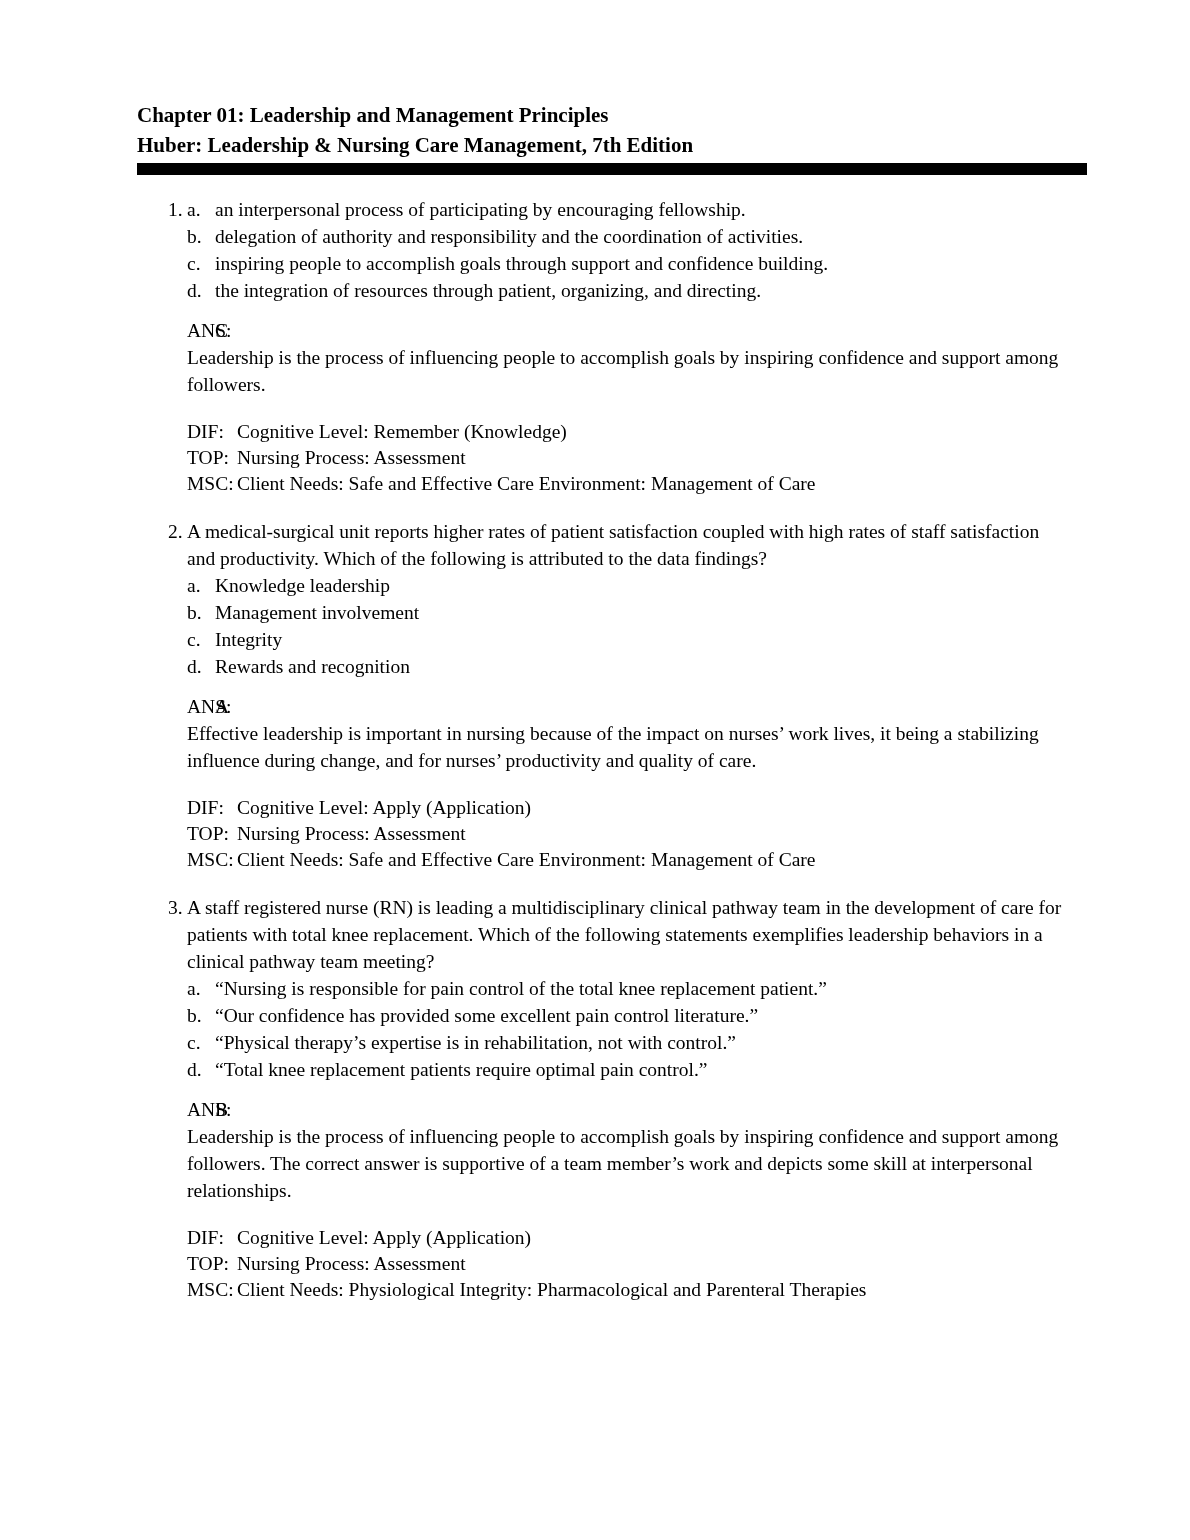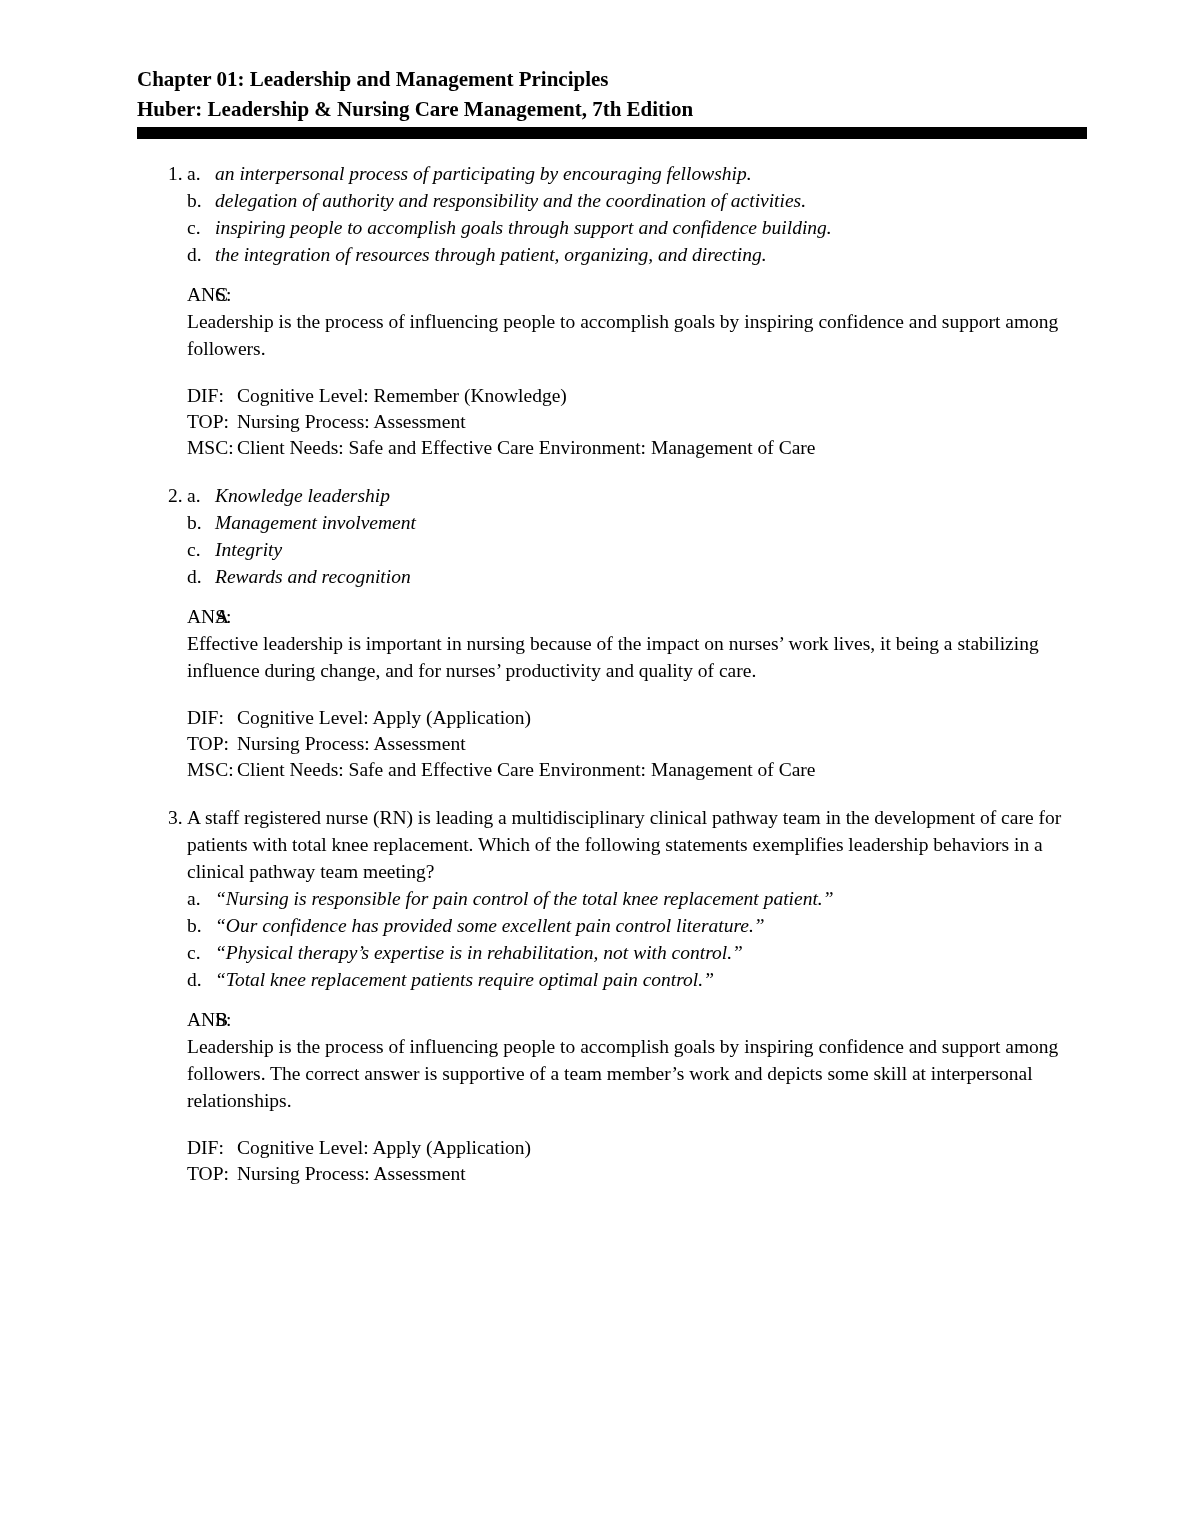--- a/index.html
+++ b/index.html
@@ -8,41 +8,41 @@
     position: relative;
     width: 1190px;
     height: 1540px;
     background: #ffffff;
     color: #000000;
     font-family: "Liberation Serif", "DejaVu Serif", serif;
     font-size: 19.5px;
     line-height: 27px;
     overflow: hidden;
   }
-  .content { padding: 64px 100px 0 137px; }
+  .content { padding: 64px 100px 0 137px; margin-top: 36px; }
 
   .doc-header { font-weight: bold; font-size: 21px; line-height: 30px; }
   .rule {
     height: 12px;
     background: #000000;
     width: 950px;
     margin-top: 3px;
   }
   .section-title {
     margin-top: 40px;
     font-weight: bold;
   }
 
   .question { display: flex; margin-top: 21px; padding-left: 31px; }
   .q-num { width: 19px; flex: none; }
   .q-content { width: 884px; }
 
   .option { display: flex; }
   .opt-letter { width: 28px; flex: none; }
-  .opt-text { flex: 1; font-style: italic; }
+  .opt-text { flex: 1; }
 
   .answer-block { margin-top: 13px; }
   .ans-label { display: inline-block; width: 28px; }
 
   .meta { margin-top: 21px; line-height: 26px; }
   .meta-label { display: inline-block; width: 50px; }
 </style>
 </head>
 <body>
 
@@ -94,20 +94,21 @@
           <div class="meta-row">
             <span class="meta-label">MSC:</span><span class="meta-value">Client Needs: Safe and Effective Care Environment: Management of Care</span>
           </div>
         </div>
       </div>
     </div>
 
     <div class="question">
       <span class="q-num">2.</span>
       <div class="q-content">
+        <div class="q-stem">A medical-surgical unit reports higher rates of patient satisfaction coupled with high rates of staff satisfaction and productivity. Which of the following is attributed to the data findings?</div>
         <div class="options">
           <div class="option">
             <span class="opt-letter">a.</span>
             <span class="opt-text">Knowledge leadership</span>
           </div>
           <div class="option">
             <span class="opt-letter">b.</span>
             <span class="opt-text">Management involvement</span>
           </div>
           <div class="option">
@@ -167,18 +168,21 @@
           </div>
           <div class="feedback">Leadership is the process of influencing people to accomplish goals by inspiring confidence and support among followers. The correct answer is supportive of a team member’s work and depicts some skill at interpersonal relationships.</div>
         </div>
         <div class="meta">
           <div class="meta-row">
             <span class="meta-label">DIF:</span><span class="meta-value">Cognitive Level: Apply (Application)</span>
           </div>
           <div class="meta-row">
             <span class="meta-label">TOP:</span><span class="meta-value">Nursing Process: Assessment</span>
           </div>
+          <div class="meta-row">
+            <span class="meta-label">MSC:</span><span class="meta-value">Client Needs: Physiological Integrity: Pharmacological and Parenteral Therapies</span>
+          </div>
         </div>
       </div>
     </div>
 
   </div>
 </div>
 
 </body></html>

